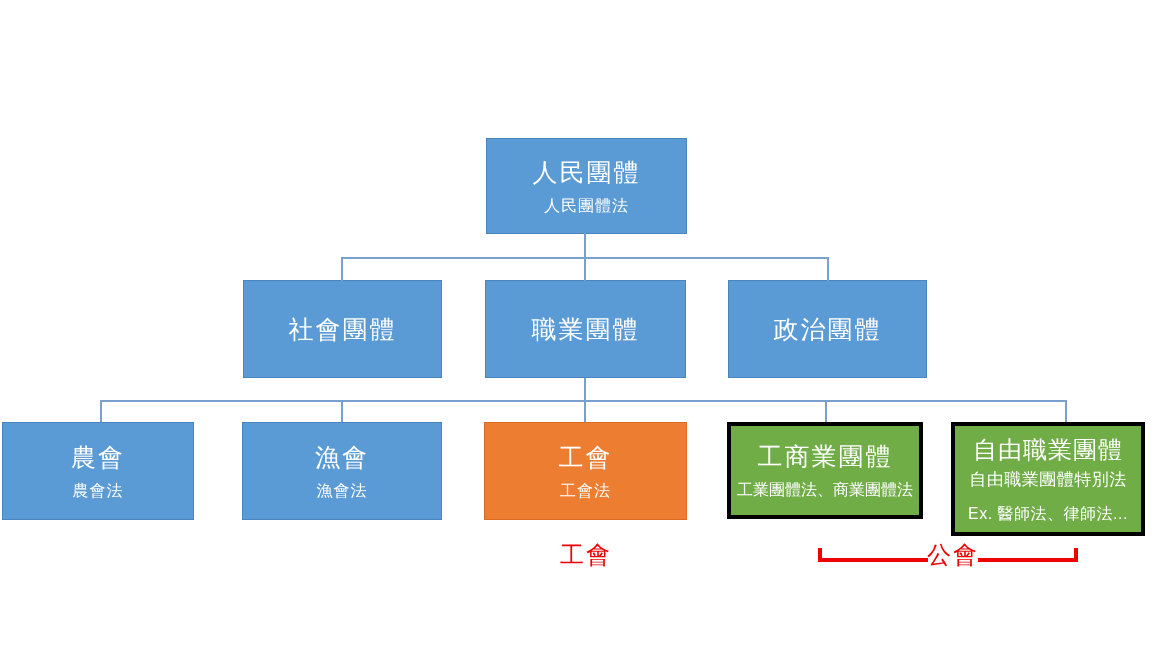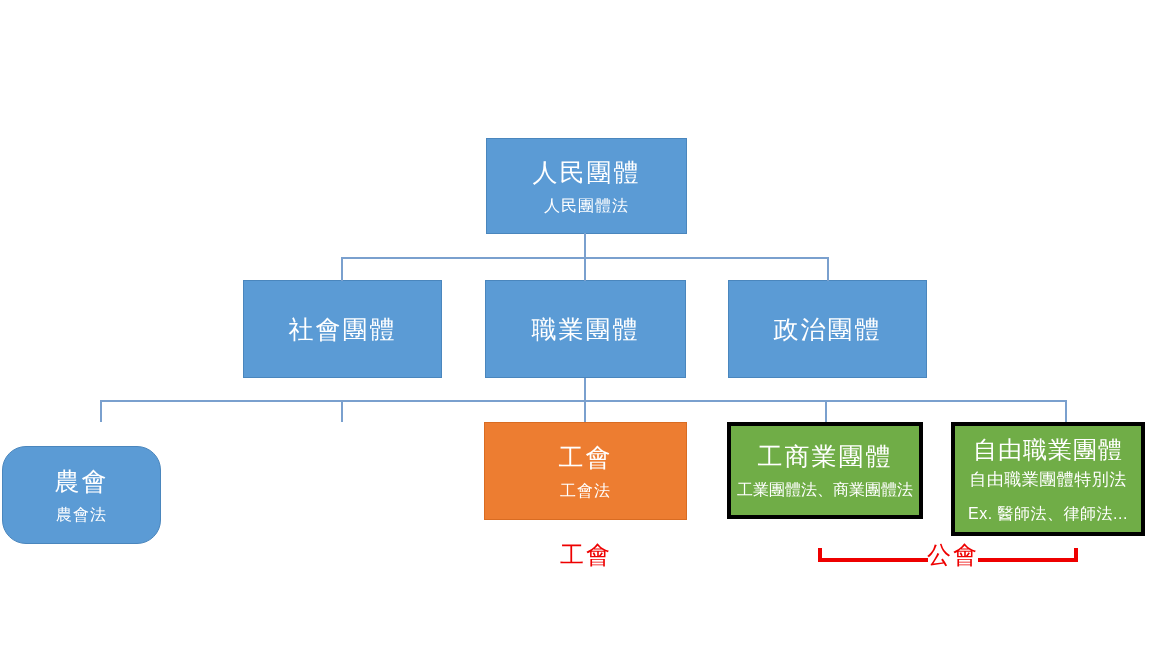--- a/index.html
+++ b/index.html
@@ -80,23 +80,27 @@
   <div class="node blue" style="left:243px; top:280px; width:199px; height:98px;">
     <div class="t">社會團體</div>
   </div>
   <div class="node blue" style="left:485px; top:280px; width:201px; height:98px;">
     <div class="t">職業團體</div>
   </div>
   <div class="node blue" style="left:728px; top:280px; width:199px; height:98px;">
     <div class="t">政治團體</div>
   </div>
 
-  <div class="node blue" style="left:2px; top:446px; width:159px; height:98px;border-radius:24px;">
+  <div class="node blue" style="left:2px; top:422px; width:192px; height:98px;">
     <div class="t">農會</div>
     <div class="s">農會法</div>
+  </div>
+  <div class="node blue" style="left:242px; top:422px; width:200px; height:98px;">
+    <div class="t">漁會</div>
+    <div class="s">漁會法</div>
   </div>
   <div class="node orange" style="left:484px; top:422px; width:203px; height:98px;">
     <div class="t">工會</div>
     <div class="s">工會法</div>
   </div>
   <div class="node green compact" style="left:727px; top:422px; width:196px; height:97px;">
     <div class="t">工商業團體</div>
     <div class="s">工業團體法、商業團體法</div>
   </div>
   <div class="node green three" style="left:951px; top:422px; width:194px; height:114px;">

